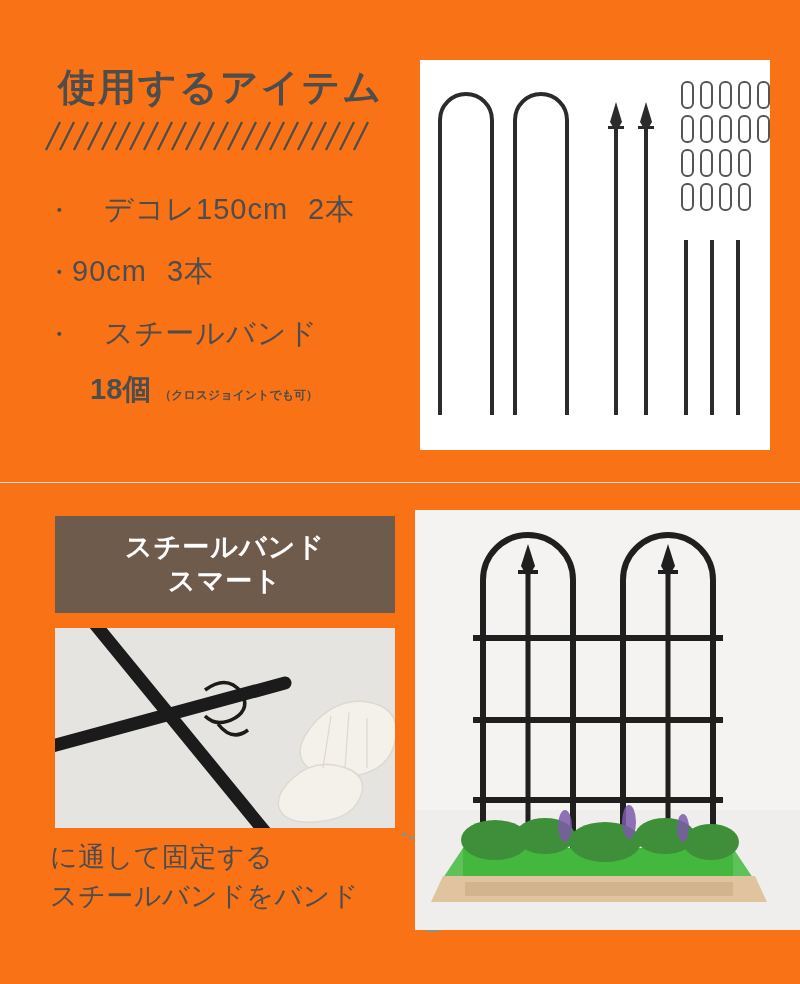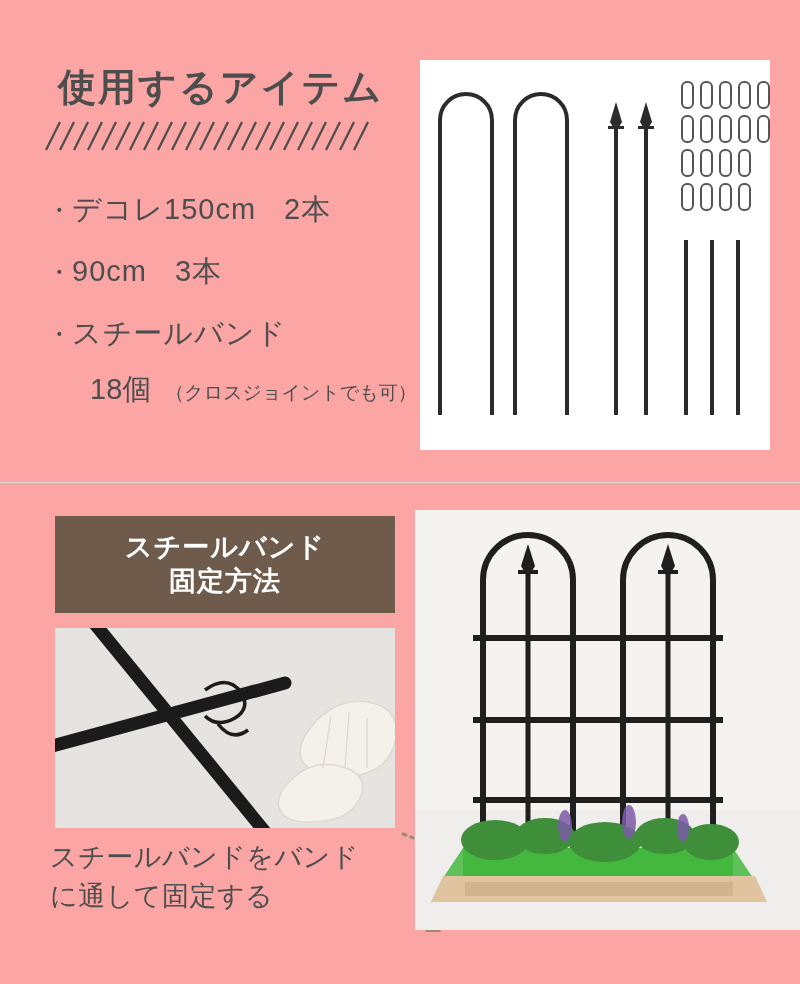--- a/index.html
+++ b/index.html
@@ -8,21 +8,21 @@
     height: 984px;
     background: #ffffff;
     font-family: "Liberation Sans", sans-serif;
     color: #4a4a4a;
     overflow: hidden;
   }
   .page {
     position: relative;
     width: 800px;
     height: 984px;
-    background: #fca5a5;
+    background: #f97316;
   }
 
   
   .section-items {
     position: absolute;
     left: 0; top: 0;
     width: 800px; height: 480px;
   }
   .items-title {
     position: absolute;
@@ -49,34 +49,35 @@
     font-size: 29px;
     letter-spacing: 1px;
     color: #4d4d4d;
   }
   .bullet {
     display: inline-block;
     width: 26px;
     font-size: 26px;
     color: #4d4d4d;
   }
-  .item-label { white-space: nowrap; }
+  .item-label { white-space: nowrap; margin-left: 32px; }
   .item-size { }
-  .item-qty { margin-left: 28px; }
+  .item-qty { margin-left: 20px; }
   .item-sub {
     margin-left: 44px;
     margin-top: -6px;
     font-size: 29px;
     color: #4d4d4d;
     display: flex;
     align-items: baseline;
+    font-weight: bold;
   }
   .item-note {
-    font-size: 19px;
-    margin-left: 14px;
+    font-size: 12px;
+    margin-left: 8px;
     letter-spacing: 0px;
     color: #4d4d4d;
   }
 
   .items-photo {
     position: absolute;
     left: 420px; top: 60px;
     width: 350px; height: 390px;
   }
 
@@ -251,21 +252,21 @@
       </g>
     </svg>
   </div>
 
   <div class="divider"></div>
 
   <div class="section-band">
 
     <div class="band-header">
       <div>スチールバンド</div>
-      <div>固定方法</div>
+      <div>スマート</div>
     </div>
 
     <svg class="band-photo" viewBox="0 0 340 200">
       <rect x="0" y="0" width="340" height="200" fill="#ececea"></rect>
       <rect x="0" y="0" width="340" height="200" fill="#e6e4e0"></rect>
       <g stroke="#1b1b1b" stroke-width="13" fill="none" stroke-linecap="round">
         <line x1="-10" y1="120" x2="230" y2="55"></line>
         <line x1="35" y1="-10" x2="215" y2="210"></line>
       </g>
       <g stroke="#1b1b1b" stroke-width="3.5" fill="none">
@@ -277,22 +278,22 @@
         <path d="M238 150 q24 -22 58 -8 q18 10 8 30 q-10 20 -44 22 q-30 2 -36 -14 q-4 -14 14 -30 z"></path>
       </g>
       <g stroke="#ddd8cd" stroke-width="1.2" fill="none">
         <line x1="276" y1="88" x2="268" y2="140"></line>
         <line x1="294" y1="84" x2="290" y2="140"></line>
         <line x1="312" y1="90" x2="312" y2="140"></line>
       </g>
     </svg>
 
     <div class="band-caption">
+      <div>に通して固定する</div>
       <div>スチールバンドをバンド</div>
-      <div>に通して固定する</div>
     </div>
 
     <svg class="arrow-curve" viewBox="0 0 70 120">
       <path d="M8 4 q46 14 36 76" fill="none" stroke="#9c8c72" stroke-width="3" stroke-dasharray="3 5" stroke-linecap="round"></path>
       <path d="M36 104 l8 -18 l8 18 z" fill="#9c8c72" transform="translate(-6,-2)"></path>
     </svg>
 
     <svg class="trellis-photo" viewBox="0 0 385 420">
       <rect x="0" y="0" width="385" height="420" fill="#f4f3f1"></rect>
       <rect x="0" y="300" width="385" height="120" fill="#efeeec"></rect>

